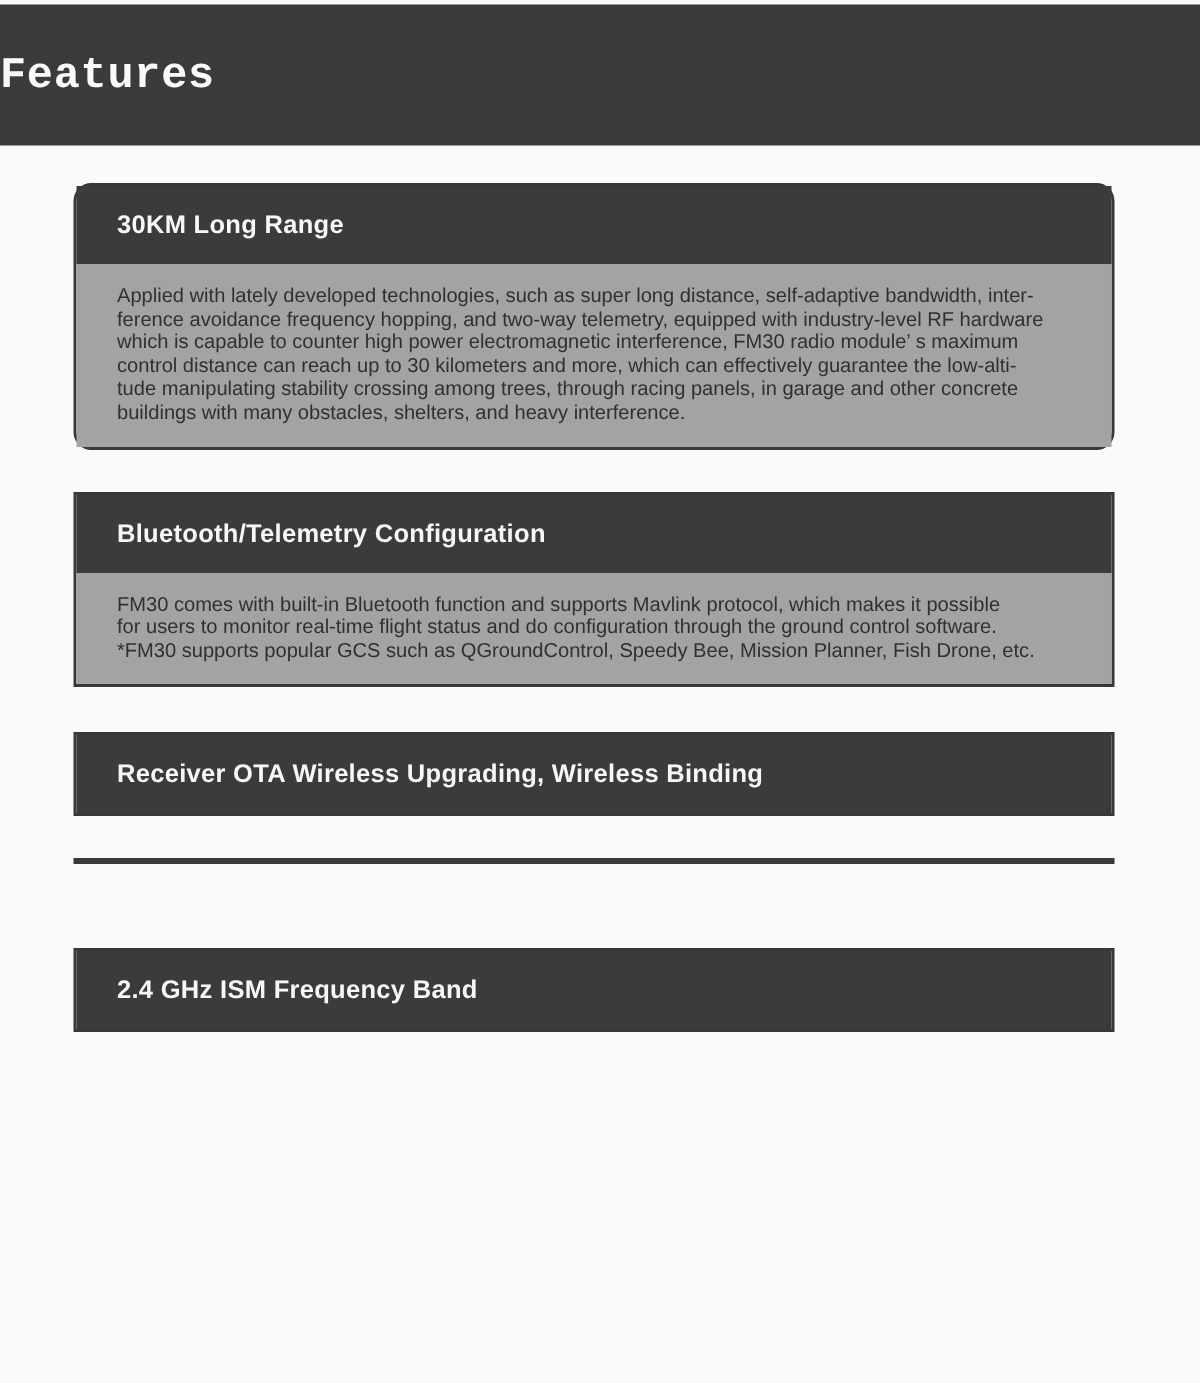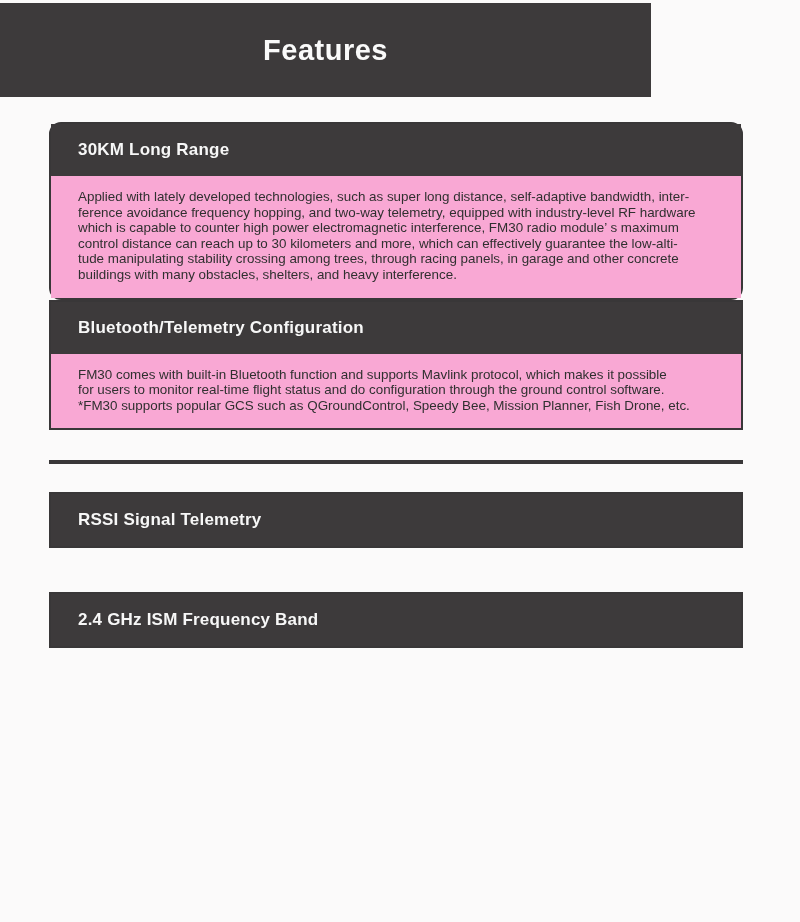--- a/index.html
+++ b/index.html
@@ -5,62 +5,63 @@
   * { margin: 0; padding: 0; box-sizing: border-box; }
   html, body {
     width: 800px;
     background: #fbfafa;
     font-family: "Liberation Sans", sans-serif;
   }
   body { height: 922px; overflow: hidden; }
 
   .banner {
     margin-top: 3px;
-    width: 651px;
+    width: 800px;
     height: 94px;
     background: #3d3a3b;
     display: flex;
     align-items: center;
-    justify-content: center;
+    justify-content: flex-start;
+    font-family: Liberation Mono, monospace;
   }
   .banner h1 {
     color: #fafafa;
     font-size: 29px;
     font-weight: 700;
     letter-spacing: 0.5px;
   }
 
   .card {
     width: 694px;
     margin-left: 49px;
     border: 2px solid #393738;
     background: #ffffff;
   }
   .card-1 { margin-top: 25px; border-radius: 12px; }
-  .card-2 { }
+  .card-2 { margin-top: 28px; }
   .card-3 { margin-top: 30px; }
   .card-4 { margin-top: 28px; }
-  .card-5 { margin-top: 44px; }
+  .card-5 { margin-top: 56px; }
 
   .card-header {
     background: #3d3a3b;
     height: 52px;
     display: flex;
     align-items: center;
     padding-left: 27px;
   }
   .card-header h2 {
     color: #f7f7f7;
     font-size: 17px;
     font-weight: 700;
     letter-spacing: 0.2px;
   }
 
   .card-body {
-    background: #f9a8d4;
+    background: #a3a3a3;
     padding: 13px 20px 15px 27px;
   }
   .card-body p {
     color: #303030;
     font-size: 13.4px;
     line-height: 15.6px;
     white-space: pre-line;
   }
 </style>
 </head>
@@ -89,25 +90,25 @@
     <h2>Bluetooth/Telemetry Configuration</h2>
   </div>
   <div class="card-body">
     <p>FM30 comes with built-in Bluetooth function and supports Mavlink protocol, which makes it possible
 for users to monitor real-time flight status and do configuration through the ground control software.
 *FM30 supports popular GCS such as QGroundControl, Speedy Bee, Mission Planner, Fish Drone, etc.</p>
   </div>
 </section>
 
 <section class="card card-3">
+  <div class="card-header">
+    <h2>Receiver OTA Wireless Upgrading, Wireless Binding</h2>
+  </div>
 </section>
 
 <section class="card card-4">
-  <div class="card-header">
-    <h2>RSSI Signal Telemetry</h2>
-  </div>
 </section>
 
 <section class="card card-5">
   <div class="card-header">
     <h2>2.4 GHz ISM Frequency Band</h2>
   </div>
 </section>
 
 </body></html>

